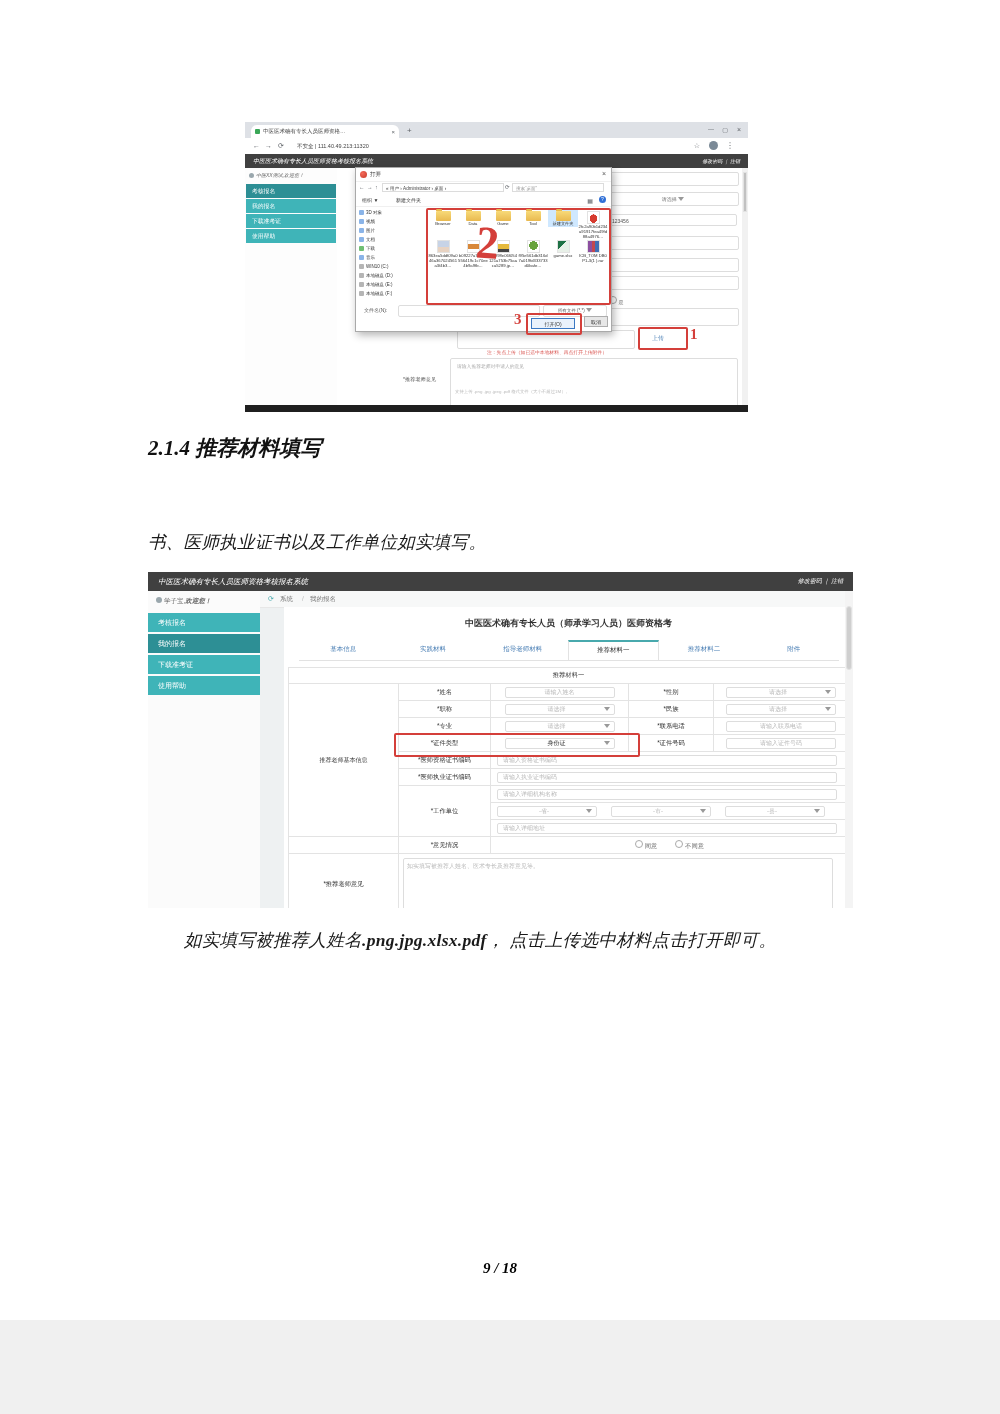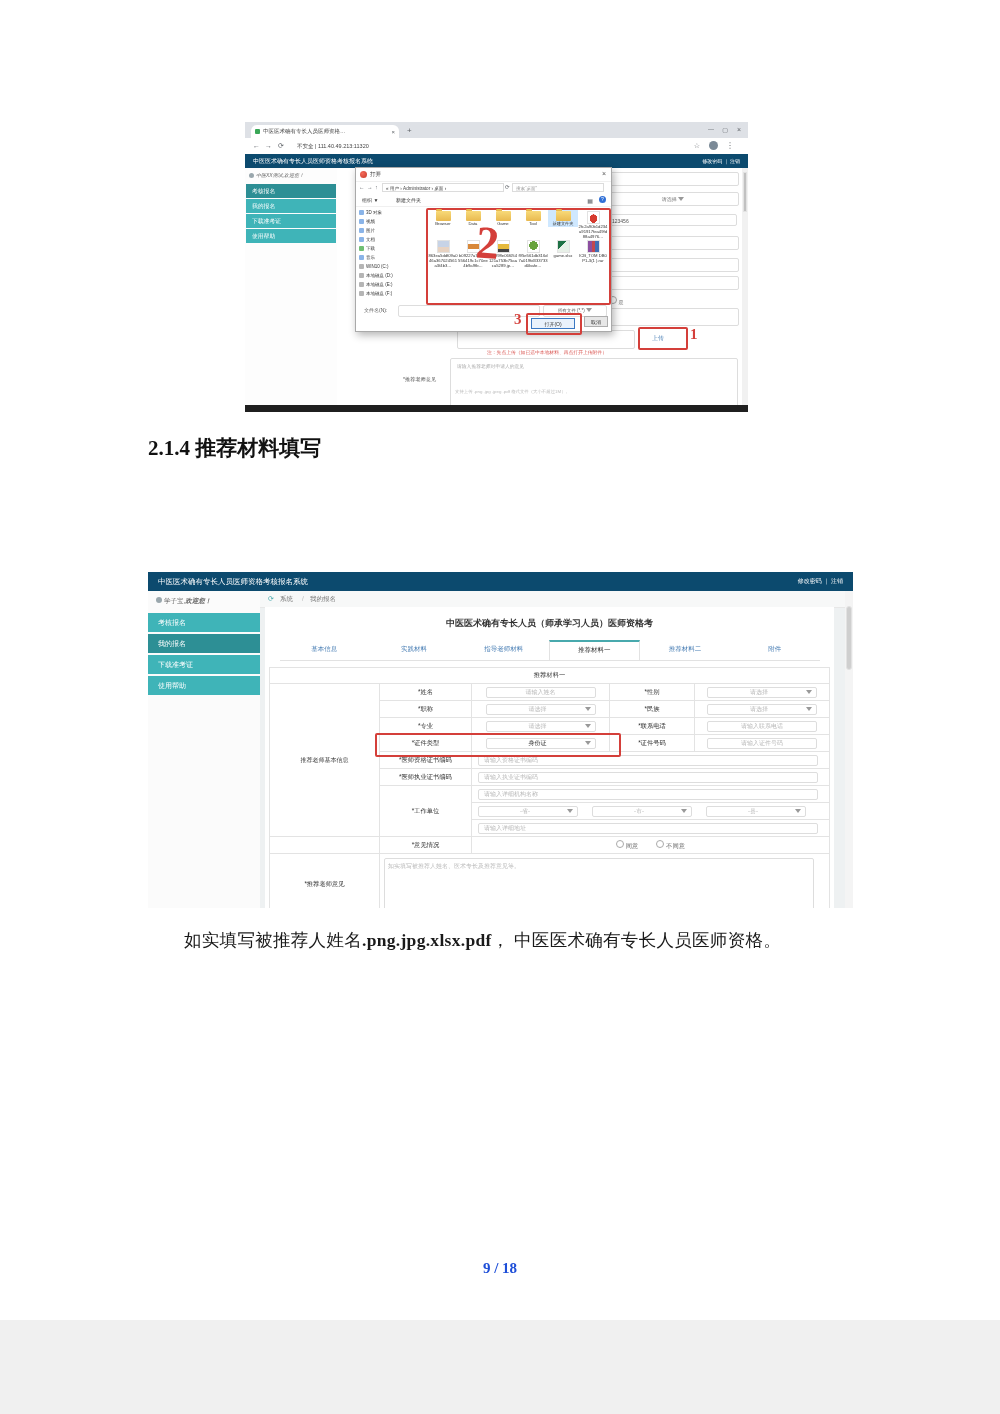--- a/index.html
+++ b/index.html
@@ -1,22 +1,22 @@
 <!DOCTYPE html>
 <html><head>
 <meta charset="utf-8">
 <style>
   html,body{margin:0;padding:0;background:#fff;}
   .page{position:relative;width:1000px;height:1414px;background:#fff;overflow:hidden;
         font-family:"Liberation Sans",sans-serif;}
   .abs{position:absolute;}
-  .serif{font-family:"Liberation Serif",serif;}
+  .serif{font-family:"Liberation Serif",serif;font-style:italic;}
 
   
-  .teal{background:#0c4a6e;color:#fff;}
+  .teal{background:#404040;color:#fff;font-style:italic;}
   .menu-item{background:#3fb4b8;color:#fff;}
   .menu-item.active{background:#2d8f95;}
   .ph{color:#b9b9b9;}
   .lbl{color:#555;}
   .req{color:#e04b3c;}
   .redbox{border:2px solid #d43f3a;border-radius:2px;}
   .ann{color:#d43f3a;font-family:"Liberation Serif",serif;font-weight:bold;}
   .inputbox{background:#fff;border:1px solid #ddd;border-radius:2px;}
   .caret{width:0;height:0;border-left:3px solid transparent;border-right:3px solid transparent;
          border-top:4px solid #999;display:inline-block;}
@@ -74,21 +74,21 @@
 
   
   .shot2{left:148px;top:572px;width:705px;height:336px;font-size:7px;color:#333;overflow:hidden;}
   .s2-header{left:0;top:0;width:705px;height:19px;line-height:19px;}
   .s2-side{left:0;top:19px;width:112px;height:317px;background:#fbfbfb;}
   .s2-menu{width:112px;height:19px;line-height:19px;padding-left:10px;box-sizing:border-box;
            margin-top:2px;font-size:7px;}
   .s2-main{left:112px;top:19px;width:585px;height:317px;background:#eef1f2;}
   .s2-crumb{left:0;top:0;width:585px;height:16px;line-height:16px;background:#f7f8f8;
             border-bottom:1px solid #e7e7e7;color:#777;font-size:6.5px;}
-  .s2-card{left:5px;top:16px;width:569px;height:301px;background:#fff;}
+  .s2-card{left:24px;top:16px;width:569px;height:301px;background:#fff;}
   .s2-title{text-align:center;font-size:9px;color:#333;line-height:13px;font-weight:bold;}
   .tabs{display:flex;width:540px;margin:10px auto 0;border-bottom:1px solid #e2e2e2;}
   .tab{flex:1;text-align:center;font-size:6.5px;color:#4a7fb5;line-height:18px;height:18px;}
   .tab.active{background:#fff;color:#333;border:1px solid #e2e2e2;border-bottom:none;
               border-top:2px solid #48a9ad;line-height:15px;}
   .ftable{width:560px;margin:6px auto 0;border-top:1px solid #e3e3e3;border-left:1px solid #e3e3e3;
           position:relative;font-size:6.3px;}
   .frow{display:flex;}
   .fcell{border-right:1px solid #e3e3e3;border-bottom:1px solid #e3e3e3;box-sizing:border-box;
          display:flex;align-items:center;justify-content:center;height:17px;}
@@ -96,21 +96,21 @@
   .wide{width:358px;justify-content:flex-start;padding-left:6px;}
   .fin{height:11px;border:1px solid #ddd;border-radius:2px;display:flex;align-items:center;
        justify-content:center;font-size:6px;background:#fff;box-sizing:border-box;}
   .fsel{justify-content:space-between;padding:0 4px;}
   .s2-scroll{left:697px;top:19px;width:8px;height:317px;background:#f4f4f4;}
   .s2-scroll .thumb{position:absolute;left:1px;top:14px;width:6px;height:64px;background:#cfcfcf;border-radius:3px;}
 
   
   .h2{left:148px;top:434px;font-size:21px;font-weight:bold;color:#111;}
   .para{left:148px;width:712px;font-size:17.5px;color:#1a1a1a;letter-spacing:0.3px;}
-  .pagenum{left:0;top:1260px;width:1000px;text-align:center;font-size:15px;font-weight:bold;color:#1d4ed8;}
+  .pagenum{left:0;top:1260px;width:1000px;text-align:center;font-size:15px;font-weight:bold;color:#000000;}
 
   
   .footer{left:0;top:1320px;width:1000px;height:94px;background:#f0f0f0;}
 </style>
 </head>
 <body>
 
 <div class="page">
 
   <div class="abs shot1">
@@ -274,20 +274,21 @@
       <span class="abs ann" style="left:158px;top:143px;font-size:15px;">3</span>
       <div class="abs redbox" style="left:170px;top:145px;width:52px;height:18px;">
         <div class="btn primary" style="position:absolute;left:3px;top:3px;width:44px;height:11px;">打开(O)</div>
       </div>
       <div class="abs btn" style="left:228px;top:148px;width:24px;height:11px;">取消</div>
     </div>
     <div class="abs s1-bottom"></div>
   </div>
 
   <h2 class="abs h2 serif" style="margin:0;">2.1.4  推荐材料填写</h2>
+  <div class="abs para serif" style="top:530px;">书、医师执业证书以及工作单位如实填写。</div>
 
   <div class="abs shot2">
     <div class="abs s2-header teal">
       <span class="abs" style="left:10px;font-size:7.5px;">中医医术确有专长人员医师资格考核报名系统</span>
       <span class="abs" style="right:10px;font-size:6px;">修改密码 ｜ 注销</span>
     </div>
     <div class="abs s2-side">
       <div class="abs" style="left:8px;top:6px;font-size:6.5px;color:#666;">
         <span style="display:inline-block;width:6px;height:6px;border-radius:50%;background:#9aa7ad;margin-right:2px;"></span><span>学子宝,</span><b style="font-style:italic;">欢迎您！</b>
       </div>
@@ -471,21 +472,21 @@
           <div class="abs redbox" style="left:105px;top:65px;width:242px;height:20px;"></div>
         </div>
       </div>
     </div>
     <div class="abs s2-scroll">
         <div class="thumb"></div>
       </div>
   </div>
 
   <div class="abs para serif" style="top:928px;padding-left:36px;">
-    <span>如实填写被推荐人姓名</span><b>.png.jpg.xlsx.pdf</b><span>， 中医医术确有专长人员医师资格。</span>
+    <span>如实填写被推荐人姓名</span><b>.png.jpg.xlsx.pdf</b><span>， 点击上传选中材料点击打开即可。</span>
   </div>
 
   <div class="abs pagenum serif">9 / 18</div>
 
   <div class="abs footer">
     
     
   </div>
 
 </div>

